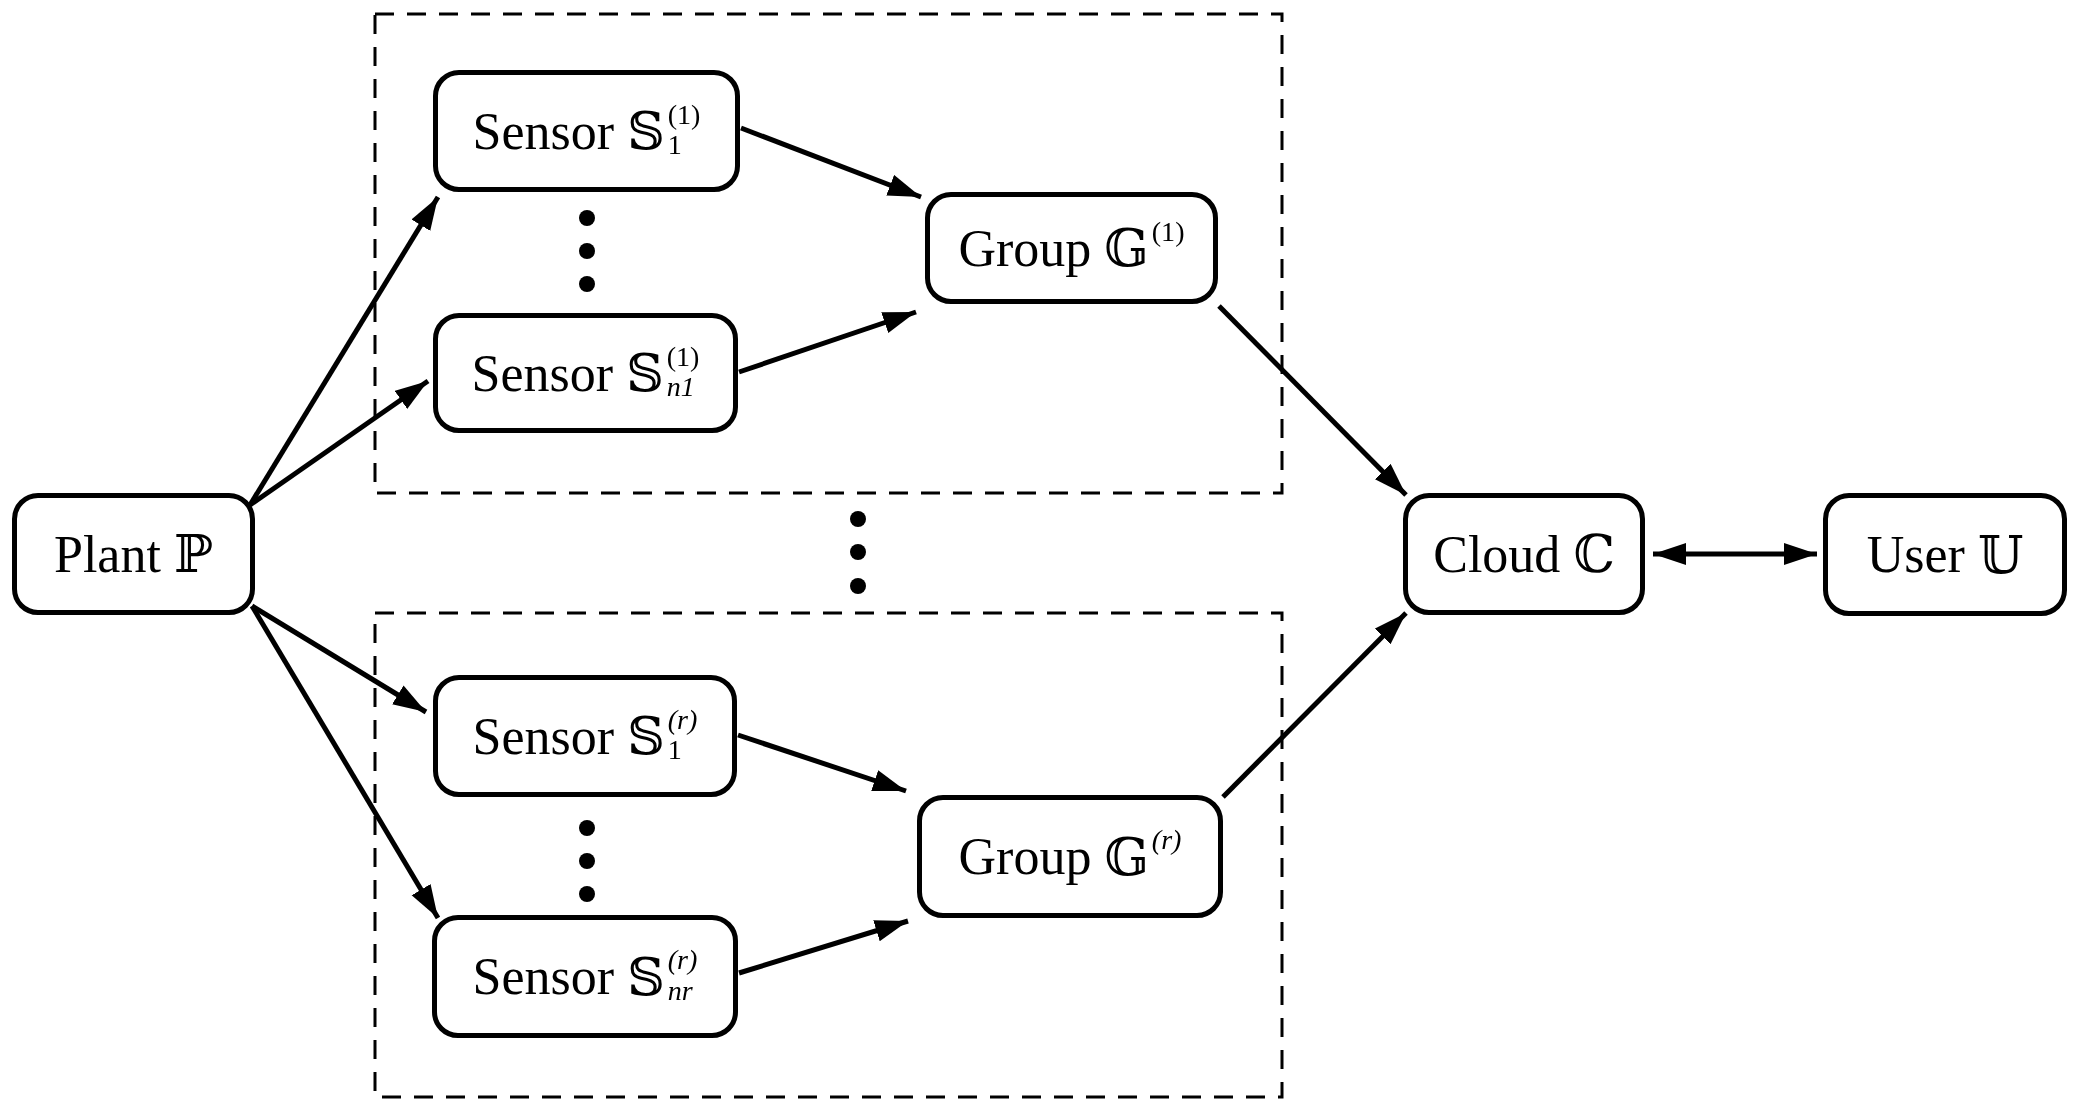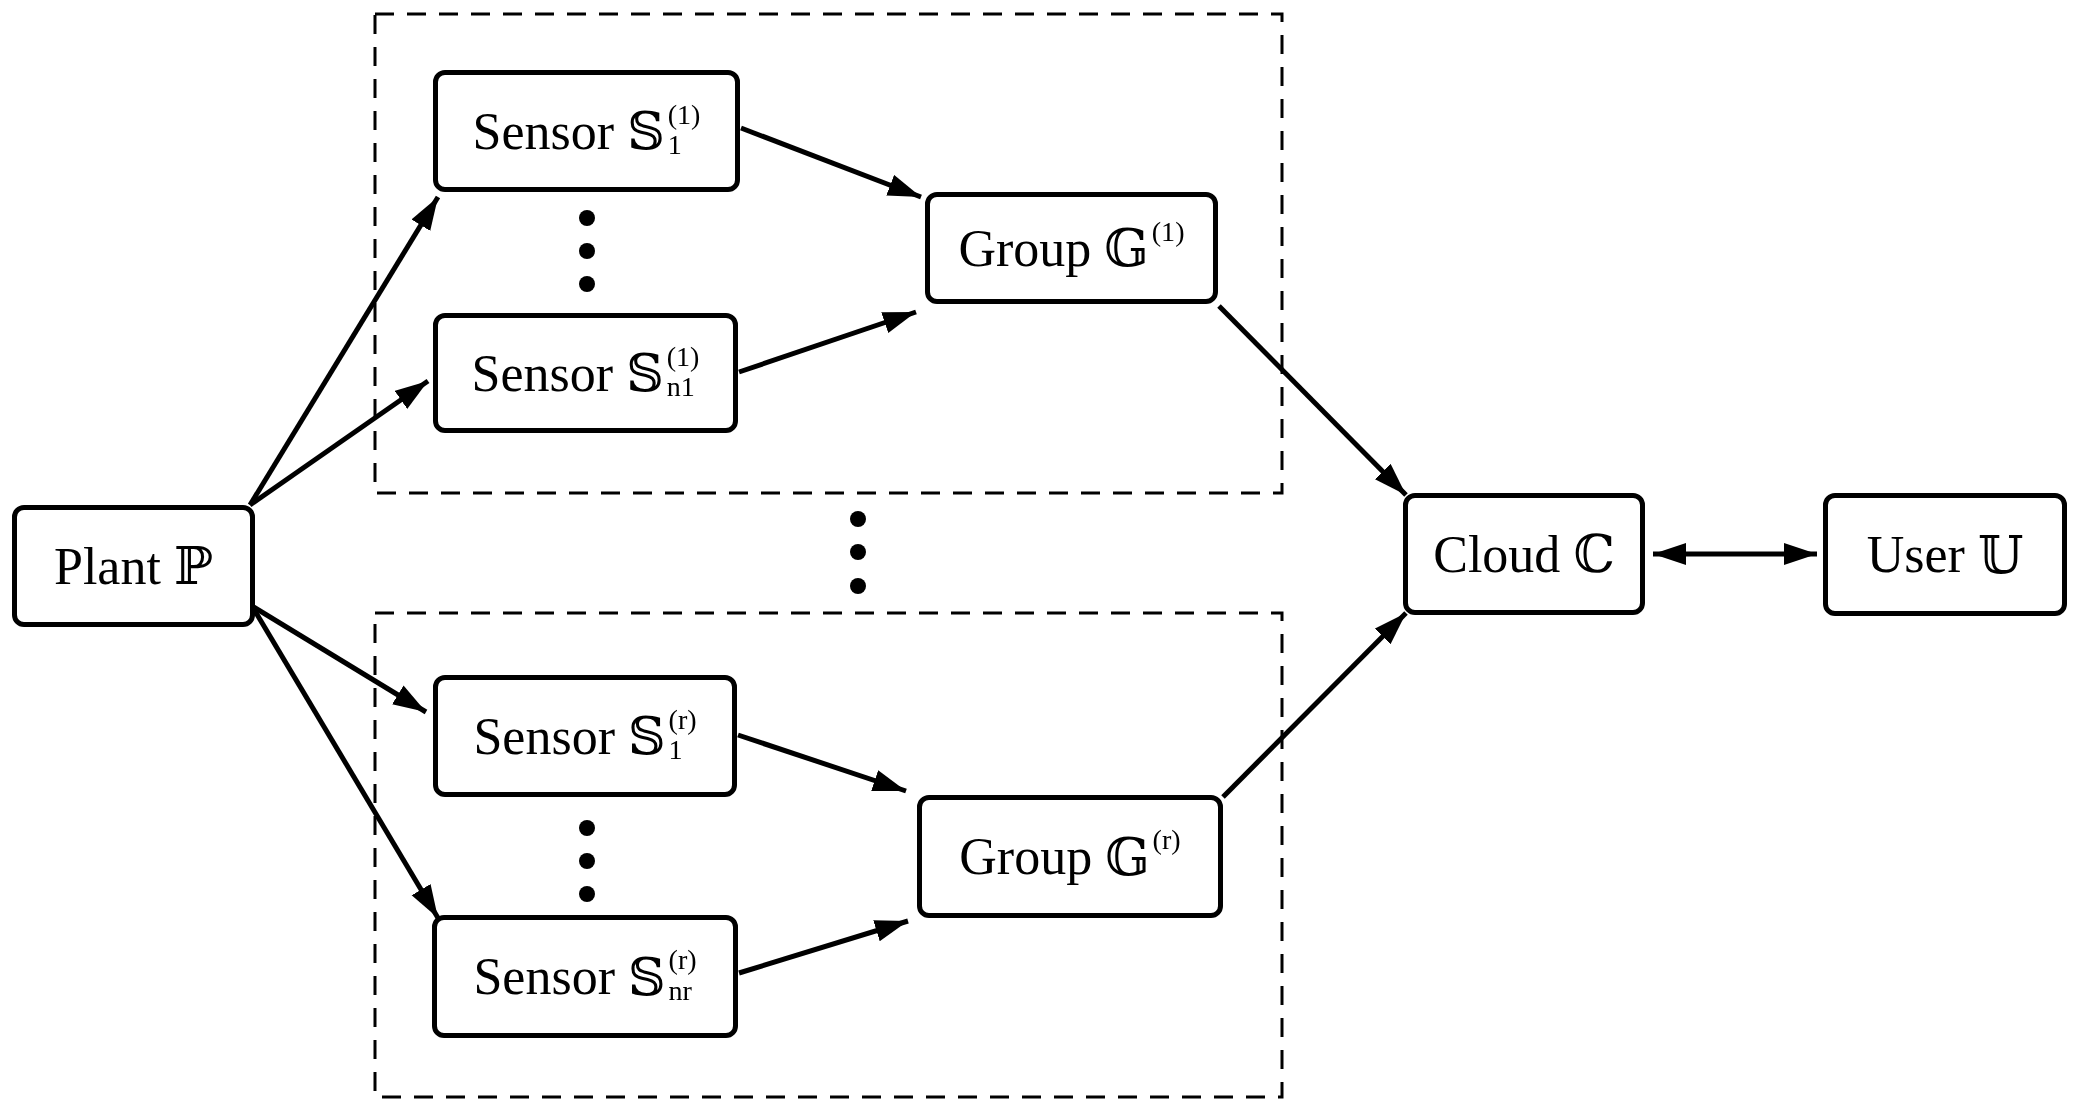--- a/index.html
+++ b/index.html
@@ -9,21 +9,21 @@
     background:#ffffff;
     font-family:"Liberation Serif","DejaVu Serif",serif;
     color:#000;
     overflow:hidden;
   }
   svg.layer { position:absolute; left:0; top:0; width:2079px; height:1110px; }
   .node {
     position:absolute;
     box-sizing:border-box;
     border:5px solid #000;
-    border-radius:12px;
+    border-radius:26px;
     background:#ffffff;
     display:flex;
     align-items:center;
     justify-content:center;
     font-size:52px;
     white-space:nowrap;
   }
   .node .word { display:inline-block; }
   .node .bb {
     margin-left:13px;
@@ -34,21 +34,21 @@
     display:inline-flex;
     flex-direction:column;
     align-items:flex-start;
     justify-content:center;
     font-size:0.54em;
     line-height:1.08;
     margin-left:3px;
     transform:translateY(-1px);
   }
   .ss .sup, .ss .sub { display:block; min-height:1.08em; }
-  .it { }
+  .it { font-style:italic; }
 </style>
 </head>
 <body>
 
 <div class="canvas">
 
   <svg class="layer" viewBox="0 0 2079 1110" xmlns="http://www.w3.org/2000/svg">
     <defs>
       <marker id="ah" markerUnits="userSpaceOnUse" markerWidth="38" markerHeight="26" refX="33" refY="11" orient="auto">
         <path d="M0,0 L33,11 L0,22 Z" fill="#000"></path>
@@ -87,21 +87,21 @@
         <circle cx="858" cy="552" r="8"></circle>
         <circle cx="858" cy="586" r="8"></circle>
     </g>
     <g fill="#000">
       <circle cx="587" cy="828" r="8"></circle>
         <circle cx="587" cy="861" r="8"></circle>
         <circle cx="587" cy="894" r="8"></circle>
     </g>
   </svg>
 
-  <div class="node" style="left:12px; top:493px; width:243px; height:122px;margin-top:12px;">
+  <div class="node" style="left:12px; top:493px; width:243px; height:122px;">
     <span class="word">Plant</span>
     <span class="bb">ℙ</span>
   </div>
 
   <div class="node" style="left:433px; top:70px; width:307px; height:122px;">
     <span class="word">Sensor</span>
     <span class="bb">𝕊</span>
     <span class="ss">
       <span class="sup">(1)</span>
       <span class="sub">1</span>

